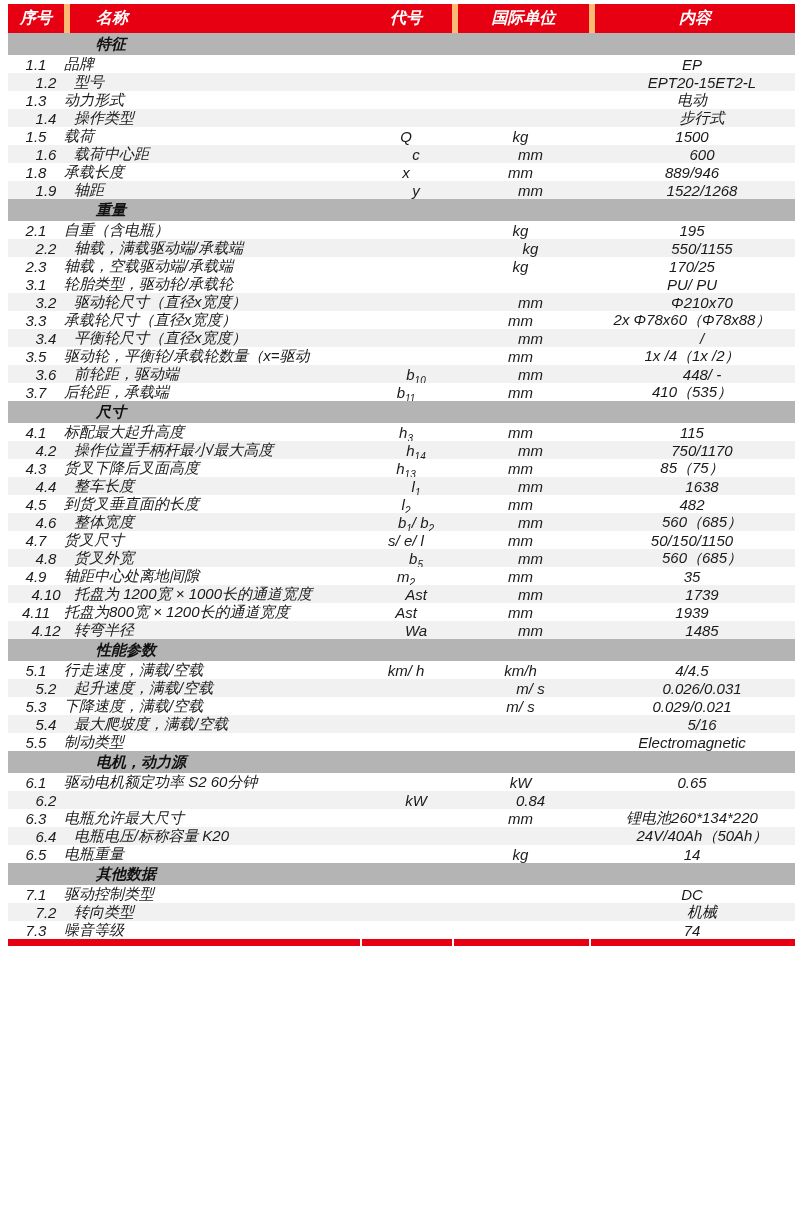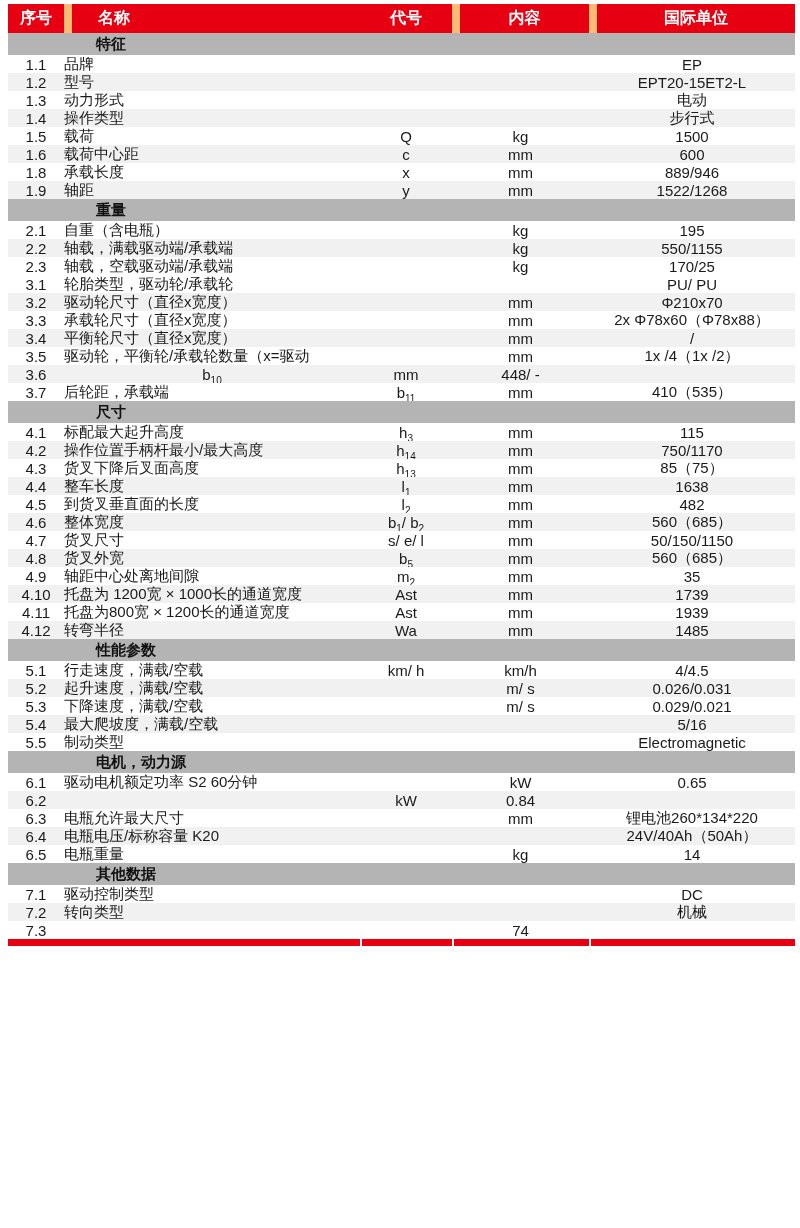--- a/index.html
+++ b/index.html
@@ -2,61 +2,61 @@
 <html style="--accent: #e60012; --band: #b4b4b4; --alt: #f1f1f1;"><head>
 <meta charset="utf-8">
 <style>
   html,body{margin:0;padding:0;background:#ffffff;}
   body{
     width:800px;height:1228px;
     font-family:"Liberation Sans","DejaVu Sans",sans-serif;
     color:#1a1a1a;
     -webkit-font-smoothing:antialiased;
   }
-  .page{margin:4px 0 12px 8px;width:787px;}
+  .page{margin:4px 0 12px 8px;width:787px;font-style:italic;}
   .hdr{
     display:grid;grid-template-columns:56px 296px 92px 137px 206px;
     height:29px;align-items:center;
     background:var(--accent,#e60012);color:#ffffff;
     font-weight:700;font-size:16px;
   }
   .hdr .c{height:100%;display:flex;align-items:center;justify-content:center;box-sizing:border-box;}
   .hdr .c.name{justify-content:flex-start;padding-left:26px;}
-  .hdr .c.bl{border-left:8px solid #fdba74;}
+  .hdr .c.bl{border-left:6px solid #fdba74;}
   .section{
     height:22px;background:var(--band,#b4b4b4);
     display:flex;align-items:center;padding-left:88px;
     font-weight:700;font-size:15px;color:#111111;text-align:center;
   }
   .row{
     display:grid;grid-template-columns:56px 296px 92px 137px 206px;
     height:18px;align-items:center;font-size:15px;
   }
-  .row.alt{background:var(--alt,#f1f1f1);}
+  .row.alt{background:var(--alt,#f1f1f1);padding-left:10px;}
   .cell{overflow:hidden;white-space:nowrap;}
   .cell.no,.cell.sym,.cell.unit,.cell.val{text-align:center;}
   .cell.name{text-align:left;}
   sub{font-size:10px;line-height:0;}
   .bottom-bar{
     margin-top:0;height:7px;background:var(--accent,#e60012);
     display:grid;grid-template-columns:352px 92px 137px 206px;
   }
   .bottom-bar .seg{height:100%;box-sizing:border-box;}
   .bottom-bar .seg.bl{border-left:2px solid #ffffff;}
 </style>
 </head>
 <body>
 
 <div class="page">
   <div class="hdr">
     <div class="c no">序号</div>
     <div class="c name bl">名称</div>
     <div class="c sym">代号</div>
+    <div class="c unit bl">国际单位</div>
     <div class="c val bl">内容</div>
-    <div class="c unit bl">国际单位</div>
   </div>
   <div id="table-body">
       <div class="section">
         <span>特征</span>
       </div>
       <div class="row">
         <div class="cell no">1.1</div>
         <div class="cell name">品牌</div>
         <div class="cell sym"></div>
         <div class="cell unit"></div>
@@ -165,20 +165,21 @@
       </div>
       <div class="row">
         <div class="cell no">3.5</div>
         <div class="cell name">驱动轮，平衡轮/承载轮数量（x=驱动</div>
         <div class="cell sym"></div>
         <div class="cell unit">mm</div>
         <div class="cell val">1x /4（1x /2）</div>
       </div>
       <div class="row alt">
         <div class="cell no">3.6</div>
+        <div class="cell name">前轮距，驱动端</div>
         <div class="cell sym">b<sub>10</sub></div>
         <div class="cell unit">mm</div>
         <div class="cell val">448/ -</div>
       </div>
       <div class="row">
         <div class="cell no">3.7</div>
         <div class="cell name">后轮距，承载端</div>
         <div class="cell sym">b<sub>11</sub></div>
         <div class="cell unit">mm</div>
         <div class="cell val">410（535）</div>
@@ -357,20 +358,21 @@
       </div>
       <div class="row alt">
         <div class="cell no">7.2</div>
         <div class="cell name">转向类型</div>
         <div class="cell sym"></div>
         <div class="cell unit"></div>
         <div class="cell val">机械</div>
       </div>
       <div class="row">
         <div class="cell no">7.3</div>
+        <div class="cell name">噪音等级</div>
         <div class="cell sym"></div>
         <div class="cell unit"></div>
         <div class="cell val">74</div>
       </div>
     </div>
   <div class="bottom-bar">
     <div class="seg"></div>
     <div class="seg bl"></div>
     <div class="seg bl"></div>
     <div class="seg bl"></div>

